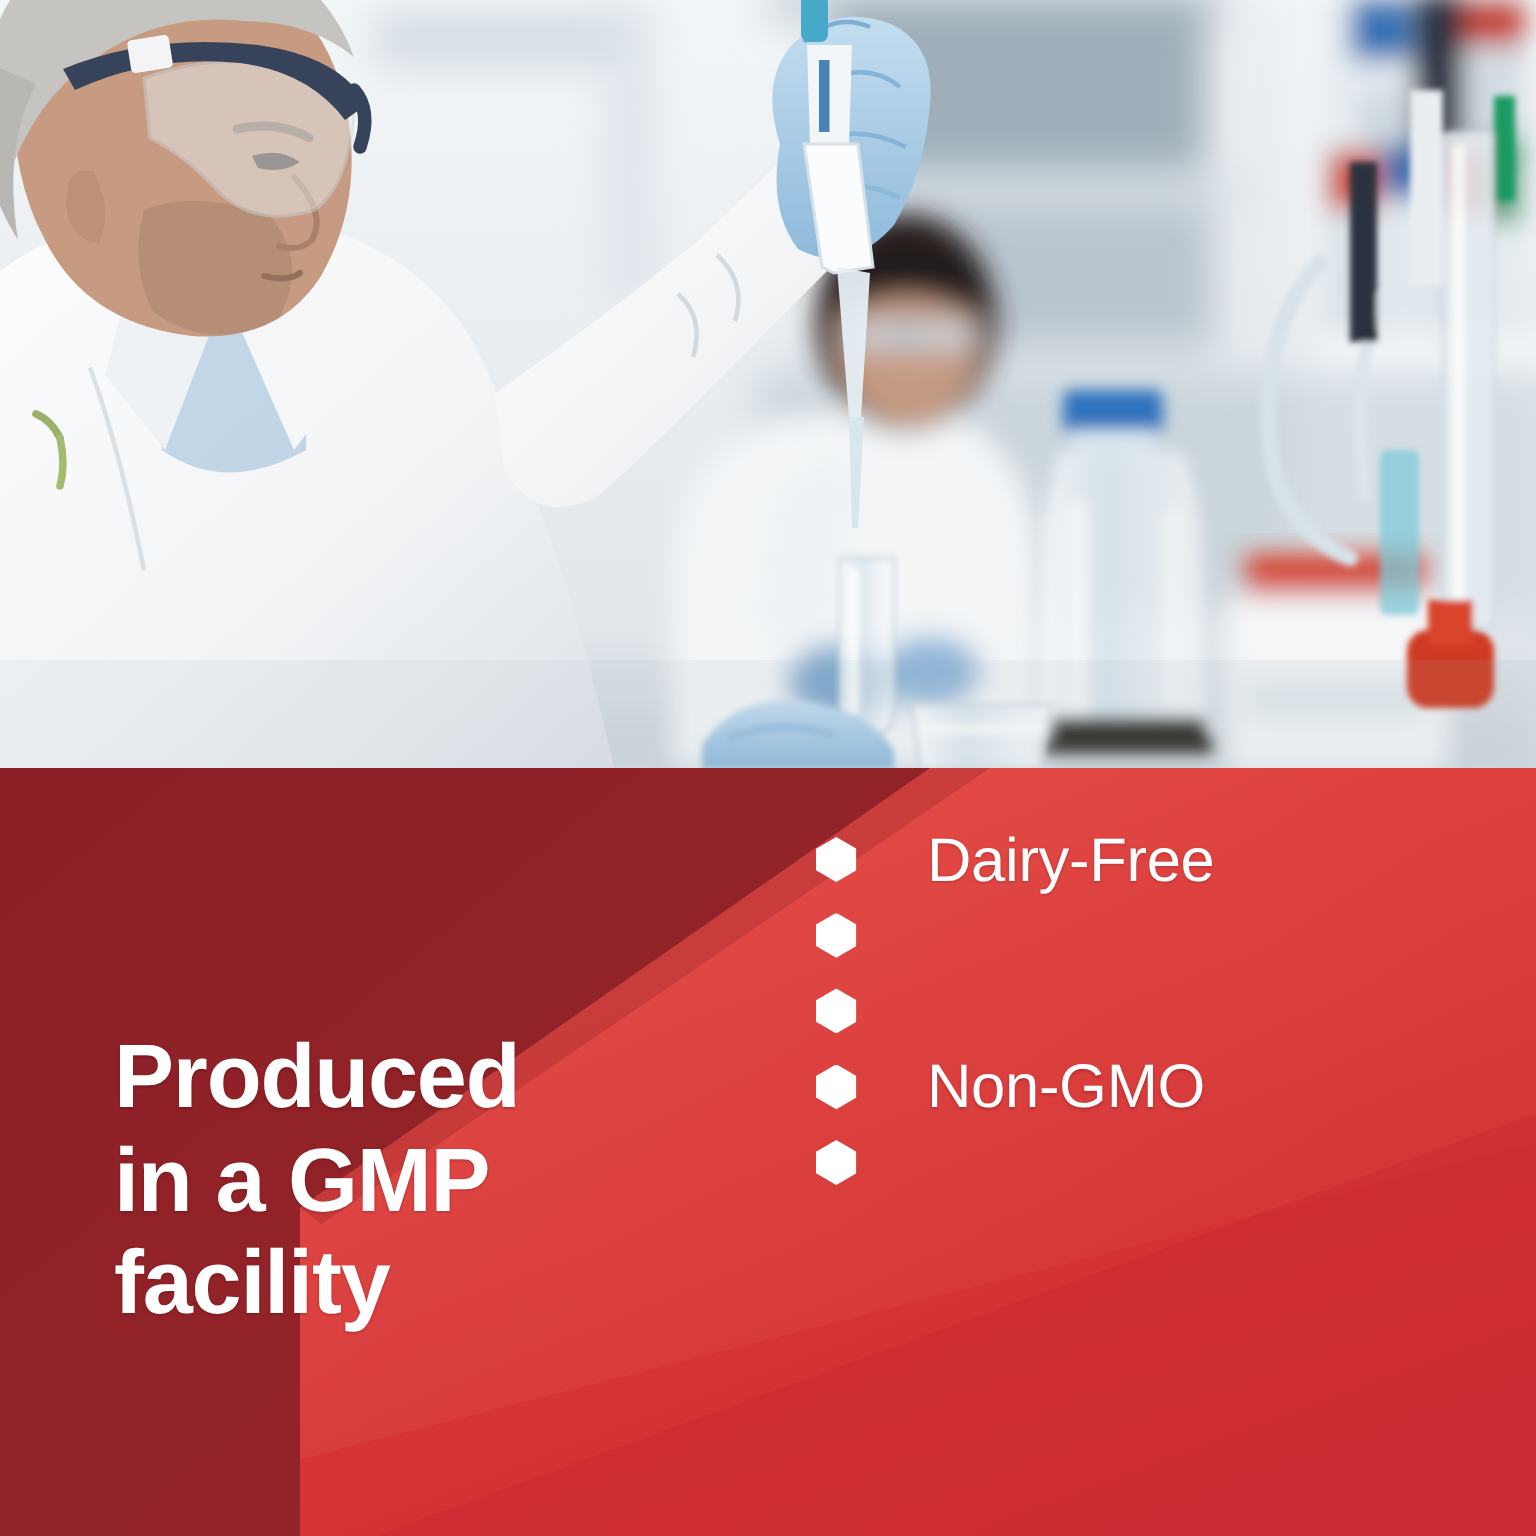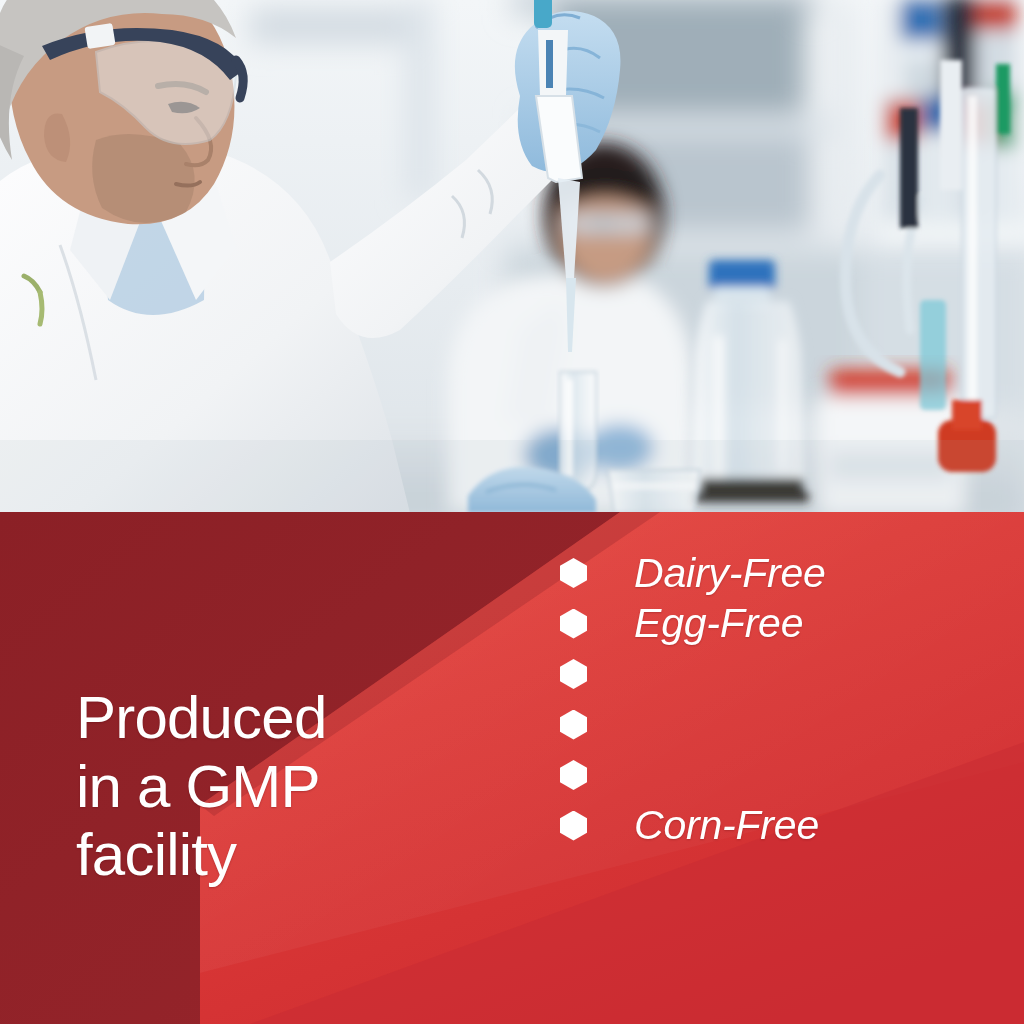--- a/index.html
+++ b/index.html
@@ -51,35 +51,34 @@
 
   
   .headline {
     position: absolute;
     left: 76px;
     top: 132px;
     width: 420px;
     color: #ffffff;
     font-size: 60px;
     line-height: 1.14;
-    font-weight: normal;
+    font-weight: bold;
     letter-spacing: -0.8px;
     text-shadow: 0 1px 2px rgba(80,8,12,0.30);
     white-space: pre-line;
   }
 
   
   .benefits {
     position: absolute;
-    left: 560px;
+    left: 544px;
     top: 36px;
     margin: 0;
     padding: 0;
     list-style: none;
-    font-style: italic;
   }
   .benefit {
     display: flex;
     align-items: center;
     height: 50px;
     margin: 0 0 0.5px 0;
   }
   .hexmark {
     flex: 0 0 auto;
     width: 27px;
@@ -340,31 +339,27 @@
 in a GMP
 facility</h1>
 
     <ul class="benefits">
       <li class="benefit">
         <span class="hexmark"></span>
         <span class="benefit-label">Dairy-Free</span>
       </li>
       <li class="benefit">
         <span class="hexmark"></span>
-        <span class="benefit-label">Egg-Free</span>
-      </li>
-      <li class="benefit">
-        <span class="hexmark"></span>
-      </li>
-      <li class="benefit">
-        <span class="hexmark"></span>
-      </li>
-      <li class="benefit">
-        <span class="hexmark"></span>
-      </li>
-      <li class="benefit">
-        <span class="hexmark"></span>
-        <span class="benefit-label">Corn-Free</span>
+      </li>
+      <li class="benefit">
+        <span class="hexmark"></span>
+      </li>
+      <li class="benefit">
+        <span class="hexmark"></span>
+        <span class="benefit-label">Non-GMO</span>
+      </li>
+      <li class="benefit">
+        <span class="hexmark"></span>
       </li>
     </ul>
   </div>
 
 </div>
 
 </body></html>

